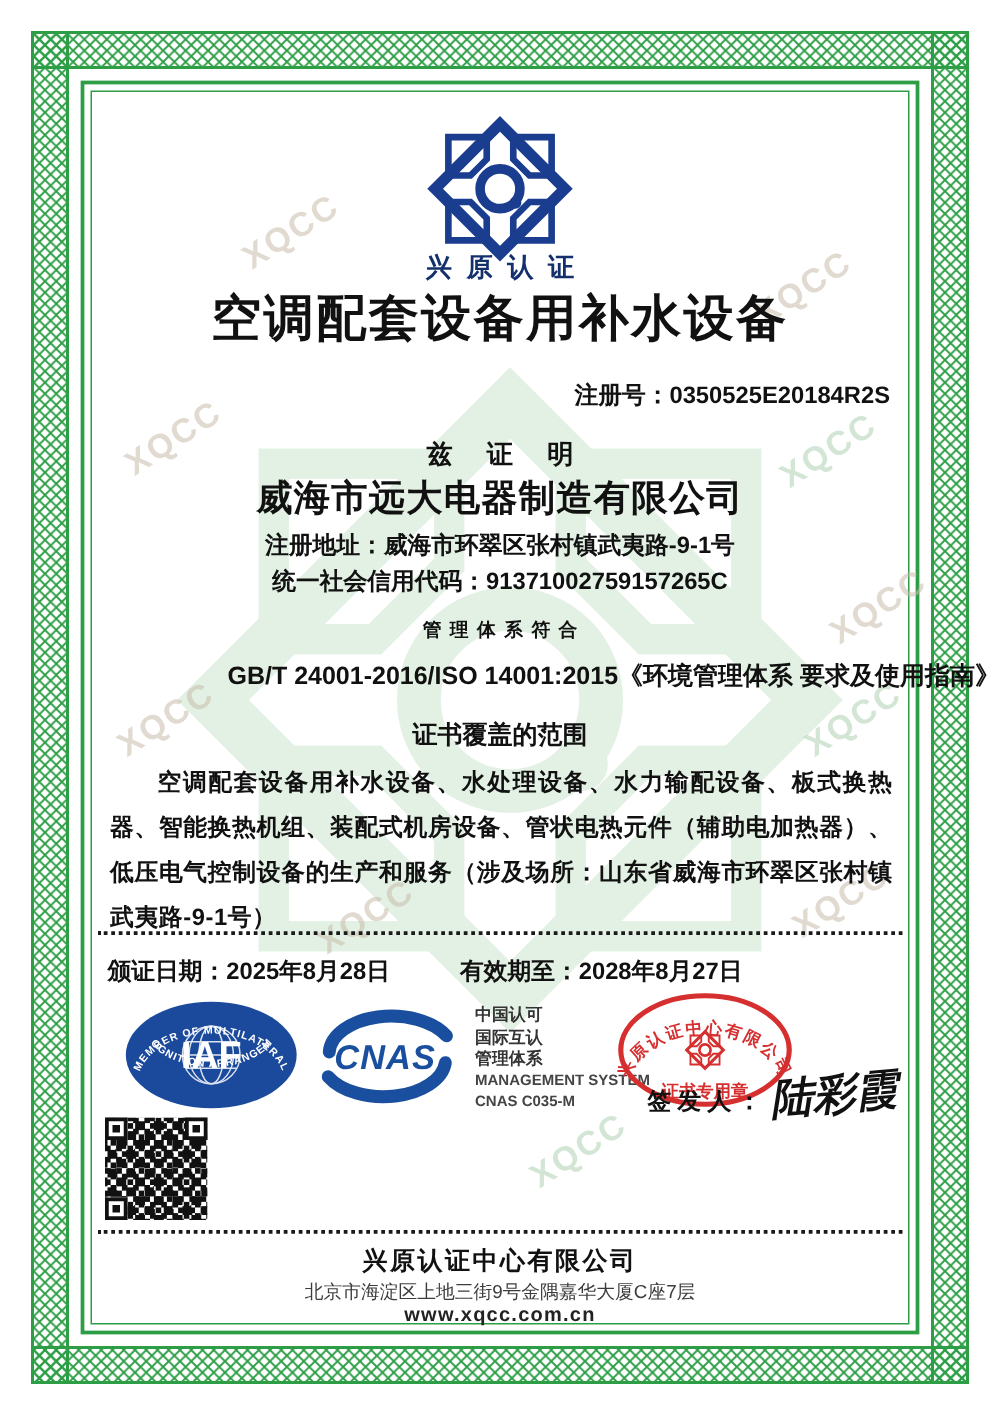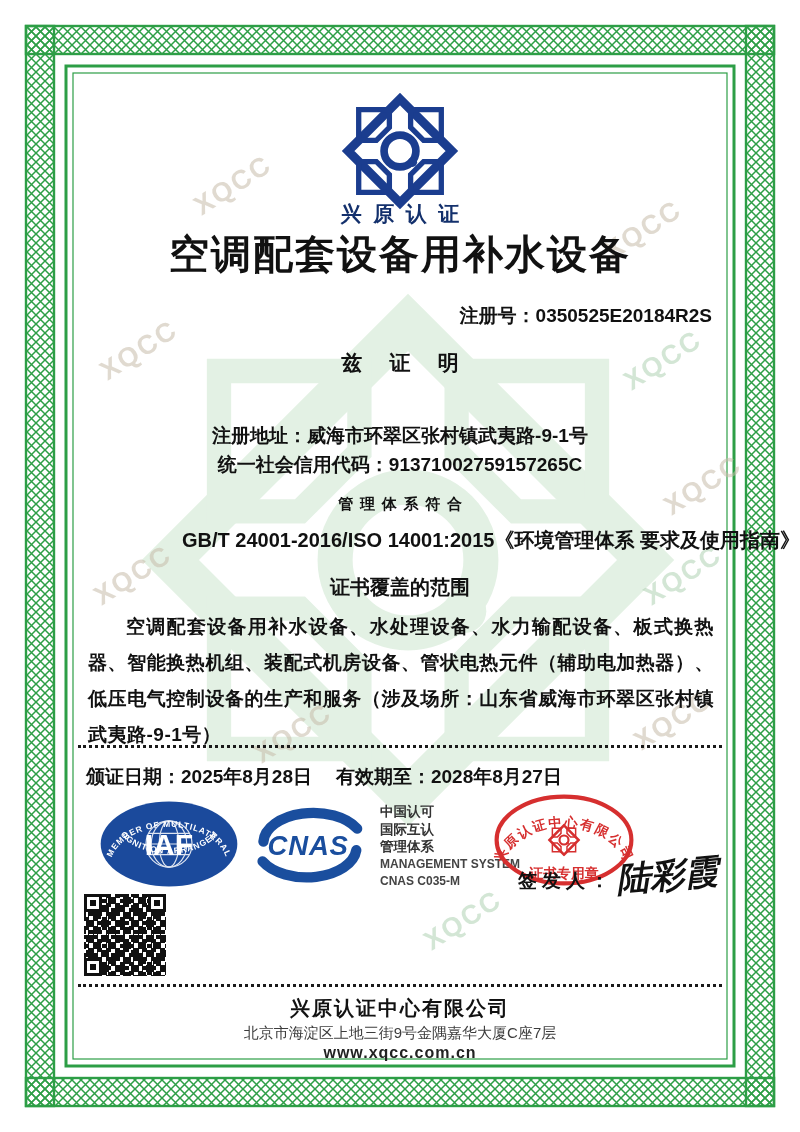--- a/index.html
+++ b/index.html
@@ -26,21 +26,21 @@
   
   .s-head{left:0;right:0;top:495px;text-align:center;font-size:15px;font-weight:bold;
           letter-spacing:.45em;padding-left:.45em;}
   .s-line{left:0;right:0;top:527px;text-align:right;font-size:20px;font-weight:bold;}
   .scope-head{left:0;right:0;top:574px;text-align:center;font-size:20px;font-weight:bold;}
   .scope{left:88px;right:86px;top:609px;font-size:19px;font-weight:bold;line-height:36px;
          text-indent:2em;text-align:justify;letter-spacing:.5px;}
   
   .dotted{left:78px;right:78px;height:0;border-top:3px dotted #1a1a1a;}
   .d1{top:745px;} .d2{top:984px;}
-  .dates{left:86px;top:764px;font-size:19px;font-weight:bold;display:flex;gap:24px;}
+  .dates{left:86px;top:764px;font-size:19px;font-weight:bold;display:flex;gap:56px;}
   
   .iaf{left:98px;top:799px;width:142px;height:90px;}
   .cnas{left:252px;top:802px;width:114px;height:86px;}
   .acc-text{left:380px;top:803px;font-size:13.5px;line-height:17.5px;color:#333;font-weight:bold;}
   .acc-text .en{font-size:12px;color:#444;}
   .stamp{left:487px;top:792px;width:154px;height:96px;}
   .sig{left:518px;top:853px;white-space:nowrap;}
   .sig-label{font-size:19px;font-weight:bold;letter-spacing:5px;}
   .sig-name{display:inline-block;font-family:"DejaVu Serif",serif;font-style:italic;font-weight:bold;
             font-size:34px;transform:rotate(-5deg);margin-left:2px;}
@@ -117,20 +117,21 @@
   </svg>
   <div class="abs logo-name">兴原认证</div>
 
   <div class="abs title">空调配套设备用补水设备</div>
 
   <div class="abs regno">
     <span>注册号：</span><span>0350525E20184R2S</span>
   </div>
 
   <div class="abs c-head">兹证明</div>
+  <div class="abs company">威海市远大电器制造有限公司</div>
   <div class="abs addr">
     <span>注册地址：</span><span>威海市环翠区张村镇武夷路-9-1号</span>
   </div>
   <div class="abs code">
     <span>统一社会信用代码：</span><span>91371002759157265C</span>
   </div>
 
   <div class="abs s-head">管理体系符合</div>
   <div class="abs s-line">GB/T 24001-2016/ISO 14001:2015《环境管理体系 要求及使用指南》</div>
   <div class="abs scope-head">证书覆盖的范围</div>

